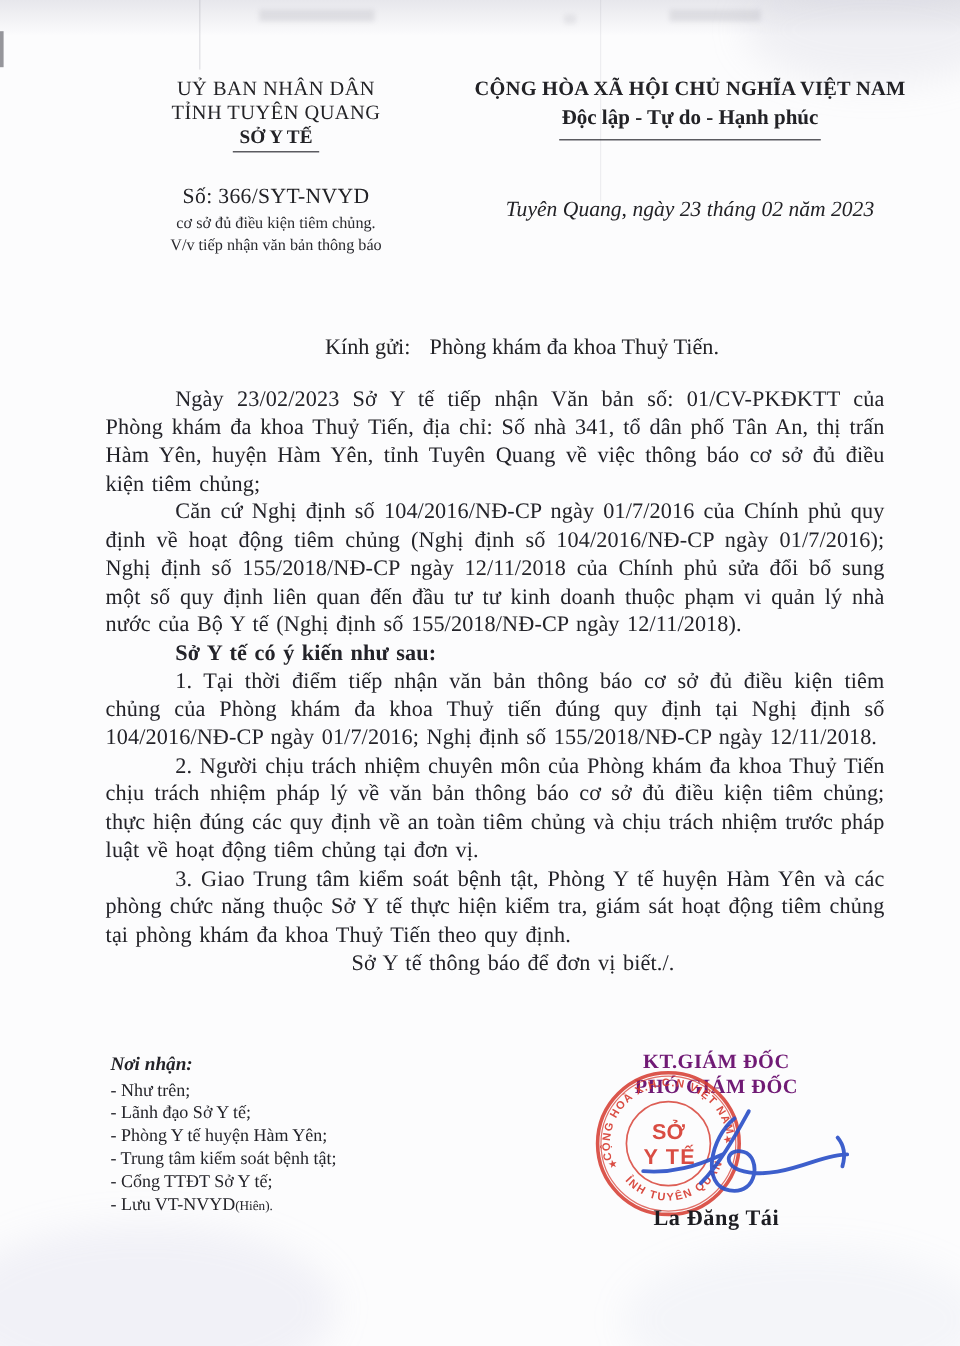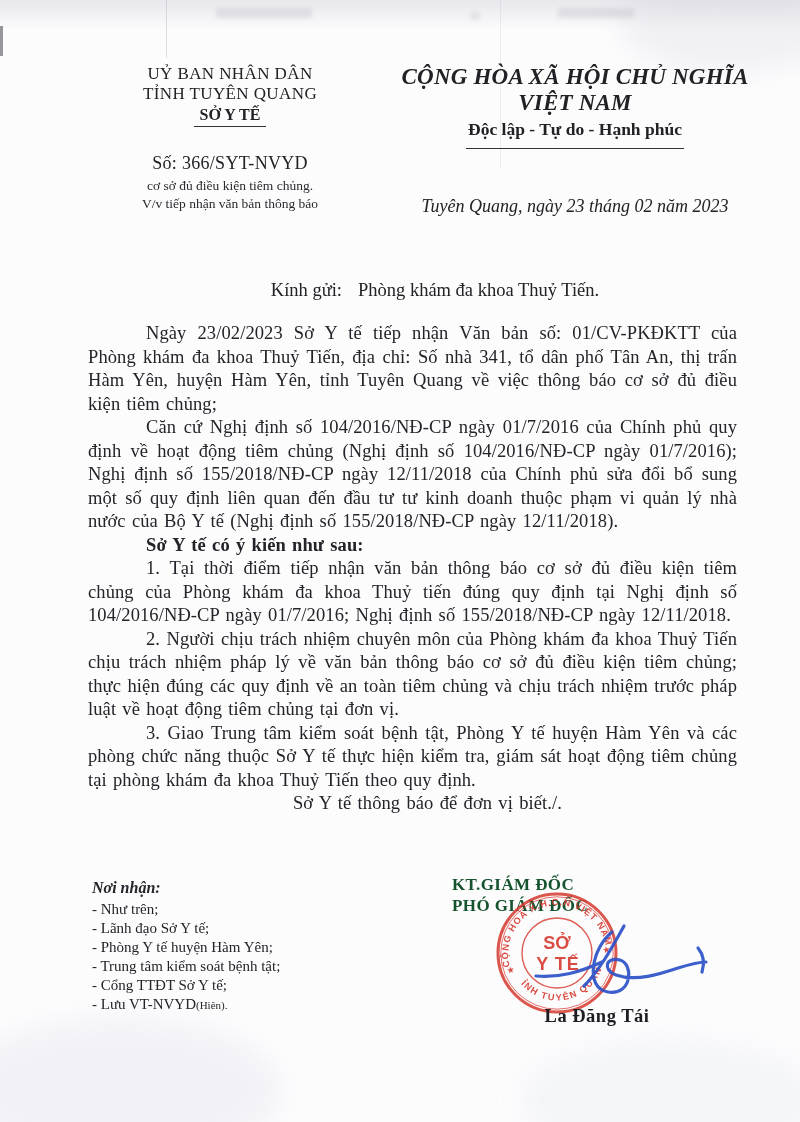--- a/index.html
+++ b/index.html
@@ -24,21 +24,21 @@
   .vline2{left:500px;top:0;width:1px;height:168px;opacity:.12;filter:blur(.5px);}
   .edge-notch{left:0;top:26px;width:3px;height:30px;opacity:.55;background:#44444c;filter:blur(.6px);}
 
   
   .hdr{position:absolute;top:64px;left:0;width:800px;}
   .hdr-left{position:absolute;left:85px;width:290px;text-align:center;}
   .hdr-right{position:absolute;left:380px;width:390px;text-align:center;}
   .hl1{font-size:17px;letter-spacing:.4px;}
   .hl3{font-weight:bold;font-size:16px;margin-top:2px;}
   .hl3 span{display:inline-block;border-bottom:1.6px solid #33333a;padding:0 6px 2px;}
-  .hr1{font-weight:bold;font-size:23px;letter-spacing:.2px;font-style:italic;}
+  .hr1{font-weight:bold;font-size:17px;letter-spacing:.2px;}
   .hr2{font-weight:bold;font-size:17.5px;margin-top:3px;}
   .hr2 span{display:inline-block;border-bottom:1.6px solid #33333a;padding:0 2px 8px;}
   .doc-no{font-size:18px;margin-top:26px;letter-spacing:.3px;}
   .subject{font-size:13.5px;line-height:18px;margin-top:3px;color:#2a2a2f;}
   .place-date{font-style:italic;font-size:18px;margin-top:47px;}
 
   
   .kinhgui{position:absolute;top:253px;left:0;width:800px;text-align:center;
     font-size:18.5px;padding-left:70px;box-sizing:border-box;margin-top:27px;}
   .kinhgui .lbl{margin-right:16px;}
@@ -49,21 +49,21 @@
     letter-spacing:.1px;word-spacing:1.5px;color:#232329;}
   .body p{margin:0;text-indent:58px;}
   .body p.heading{font-weight:bold;}
   .closing{text-align:center;text-indent:0!important;padding-left:30px;}
 
   
   .footer{position:absolute;top:874px;left:0;width:800px;height:248px;}
   .recipients{position:absolute;left:92px;top:4px;font-size:15px;line-height:19px;color:#232329;}
   .recipients .rl{font-weight:bold;font-style:italic;font-size:16px;margin-bottom:3px;}
   .recipients .sub{font-size:11px;}
-  .sign-block{position:absolute;left:452px;top:0;width:290px;text-align:left;color:#14532d;}
+  .sign-block{position:absolute;left:452px;top:0;width:290px;text-align:center;color:#701a75;}
   .sign-block .t1,.sign-block .t2{font-weight:bold;font-size:17px;letter-spacing:.4px;line-height:21px;}
   .sign-name{position:absolute;left:452px;top:132px;width:290px;text-align:center;
     font-weight:bold;font-size:18.5px;letter-spacing:.5px;color:#1d1d22;}
   .seal-wrap{position:absolute;left:486px;top:8px;width:142px;height:142px;opacity:.9;}
   .sig-wrap{position:absolute;left:528px;top:44px;width:195px;height:90px;}
 </style>
 </head>
 <body>
 
 <div class="page">

